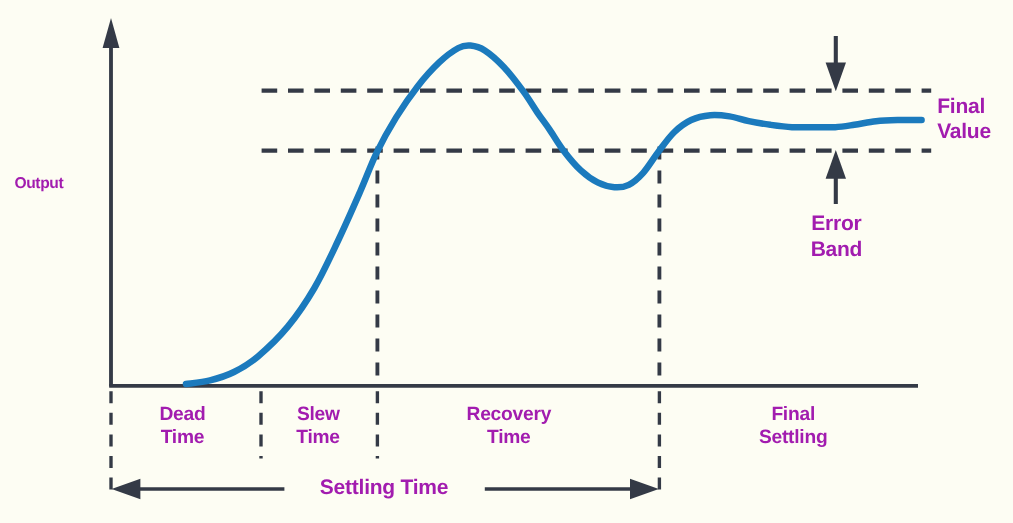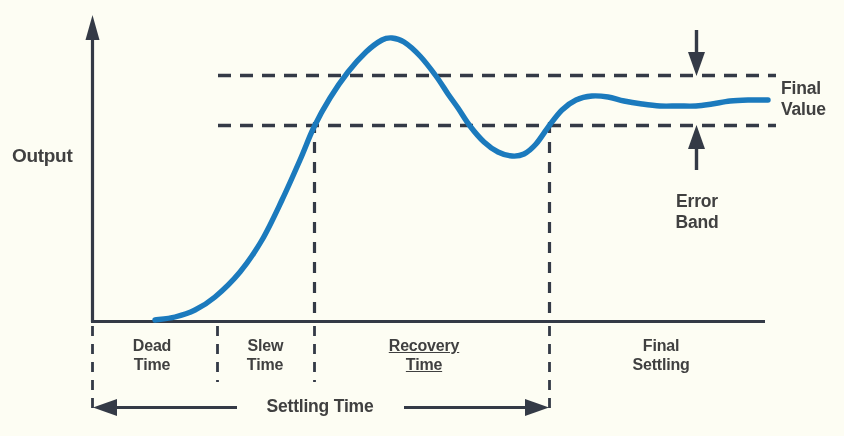--- a/index.html
+++ b/index.html
@@ -22,42 +22,41 @@
   }
   #stage svg.layer {
     position: absolute;
     left: 0;
     top: 0;
     width: 844px;
     height: 436px;
   }
   .lbl {
     position: absolute;
-    color: #404040;
+    color: #a21caf;
     font-family: "Liberation Sans", sans-serif;
     font-weight: bold;
     line-height: 1.18;
     white-space: pre;
     letter-spacing: -0.2px;
   }
   .lbl.center {
     text-align: center;
     transform: translateX(-50%);
   }
   .axis-label {
-    font-size: 19px;
+    font-size: 13px;
     letter-spacing: -0.3px;
   }
   .seg-label {
     font-size: 16px;
   }
   .band-label {
     font-size: 17.5px;
     text-align: left;
-    margin-top: 15px;
   }
   .settle-label {
     font-size: 17.5px;
   }
   .finalval-label {
     font-size: 17.5px;
     text-align: left;
   }
 </style>
 </head>
@@ -114,20 +113,20 @@
   <div class="lbl finalval-label" style="left:781px; top:78px;">Final
 Value</div>
 
   <div class="lbl band-label center" style="left:697px; top:176px;">Error
 Band</div>
 
   <div class="lbl seg-label center" style="left:152px; top:337px;">Dead
 Time</div>
   <div class="lbl seg-label center" style="left:265px; top:337px;text-align:right;">Slew
 Time</div>
-  <div class="lbl seg-label center" style="left:424px; top:337px;text-decoration:underline;">Recovery
+  <div class="lbl seg-label center" style="left:424px; top:337px;">Recovery
 Time</div>
   <div class="lbl seg-label center" style="left:661px; top:337px;">Final
 Settling</div>
 
   <div class="lbl settle-label center" style="left:320px; top:396px;text-align:center;">Settling Time</div>
 
 </div>
 
 </body></html>

